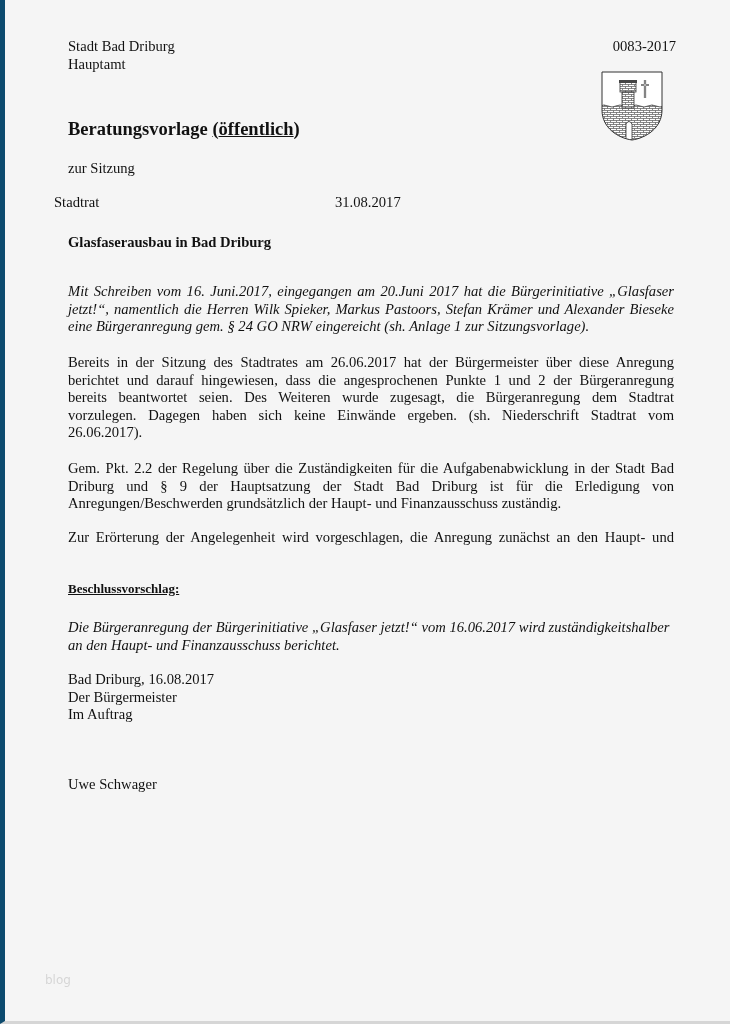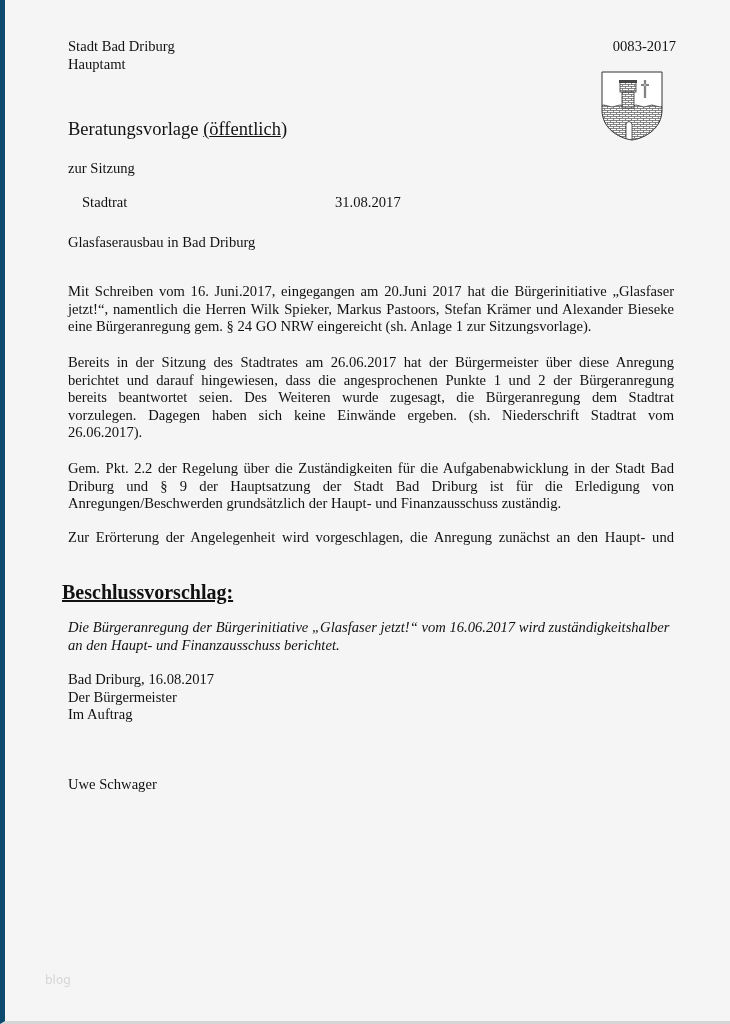--- a/index.html
+++ b/index.html
@@ -15,34 +15,34 @@
     background: #f5f5f5;
     border-right: 3px solid #cfcfcf;
     border-bottom: 3px solid #d6d6d6;
     border-left: 5px solid #0c4a6e;
   }
   .abs { position: absolute; }
   .t { font-size: 14.6px; line-height: 17.6px; white-space: nowrap; }
   .header-left { left: 63px; top: 38px; }
   .header-right { right: 56px; top: 38px; text-align: left; }
   .crest { left: 595px; top: 70px; width: 64px; height: 72px; }
-  .title { left: 63px; top: 119px; font-size: 18.5px; font-weight: normal; white-space: nowrap; }
+  .title { left: 63px; top: 119px; font-size: 18.5px; font-weight: bold; white-space: nowrap; }
   .title .u { text-decoration: underline; }
   .sitzung { left: 63px; top: 160px; }
-  .gremium { left: 77px; top: 194px; }
+  .gremium { left: 49px; top: 194px; }
   .datum { left: 330px; top: 194px; }
-  .subject { left: 63px; top: 234px; font-weight: normal; text-align: right; }
+  .subject { left: 63px; top: 234px; font-weight: bold; text-align: right; }
   .para { left: 63px; width: 606px; font-size: 14.6px; line-height: 17.6px; text-align: justify; }
   .para .ln { display: block; text-align: justify; text-align-last: justify; white-space: nowrap; }
   .para .ln.last { text-align-last: left; }
-  .p1 { top: 283px; }
+  .p1 { top: 283px; font-style: italic; }
   .p2 { top: 354px; }
   .p3 { top: 460px; }
   .p4 { top: 529px; }
-  .heading2 { left: 57px; top: 581px; font-size: 20px; font-weight: bold; text-decoration: underline; white-space: nowrap; }
+  .heading2 { left: 63px; top: 581px; font-size: 13px; font-weight: bold; text-decoration: underline; white-space: nowrap; }
   .p5 { top: 619px; font-style: italic; }
   .sign { left: 63px; top: 671px; }
   .signer { left: 63px; top: 776px; }
   .watermark { left: 40px; top: 973px; font-family: "DejaVu Sans", sans-serif; font-size: 12px; color: #d6d6d6; }
 </style>
 </head>
 <body>
 
 <div class="page">
 

